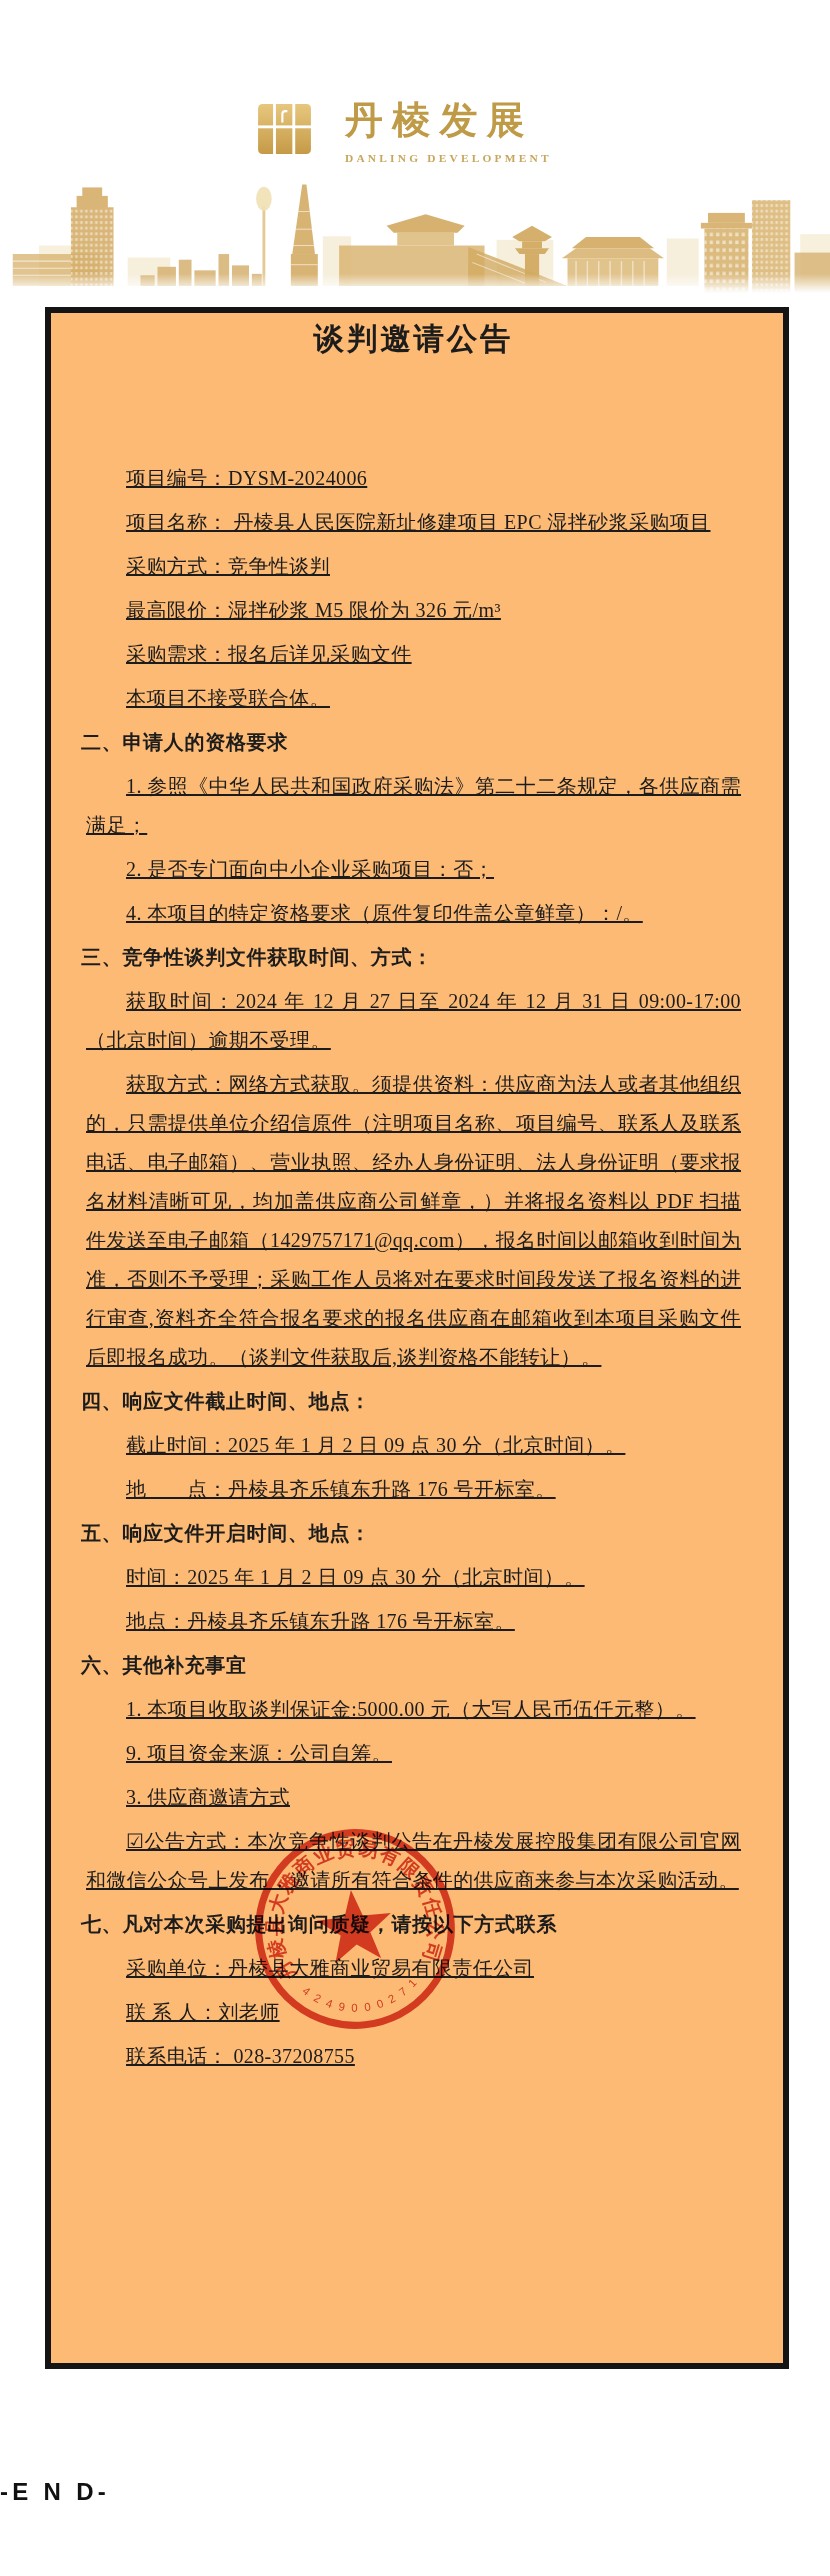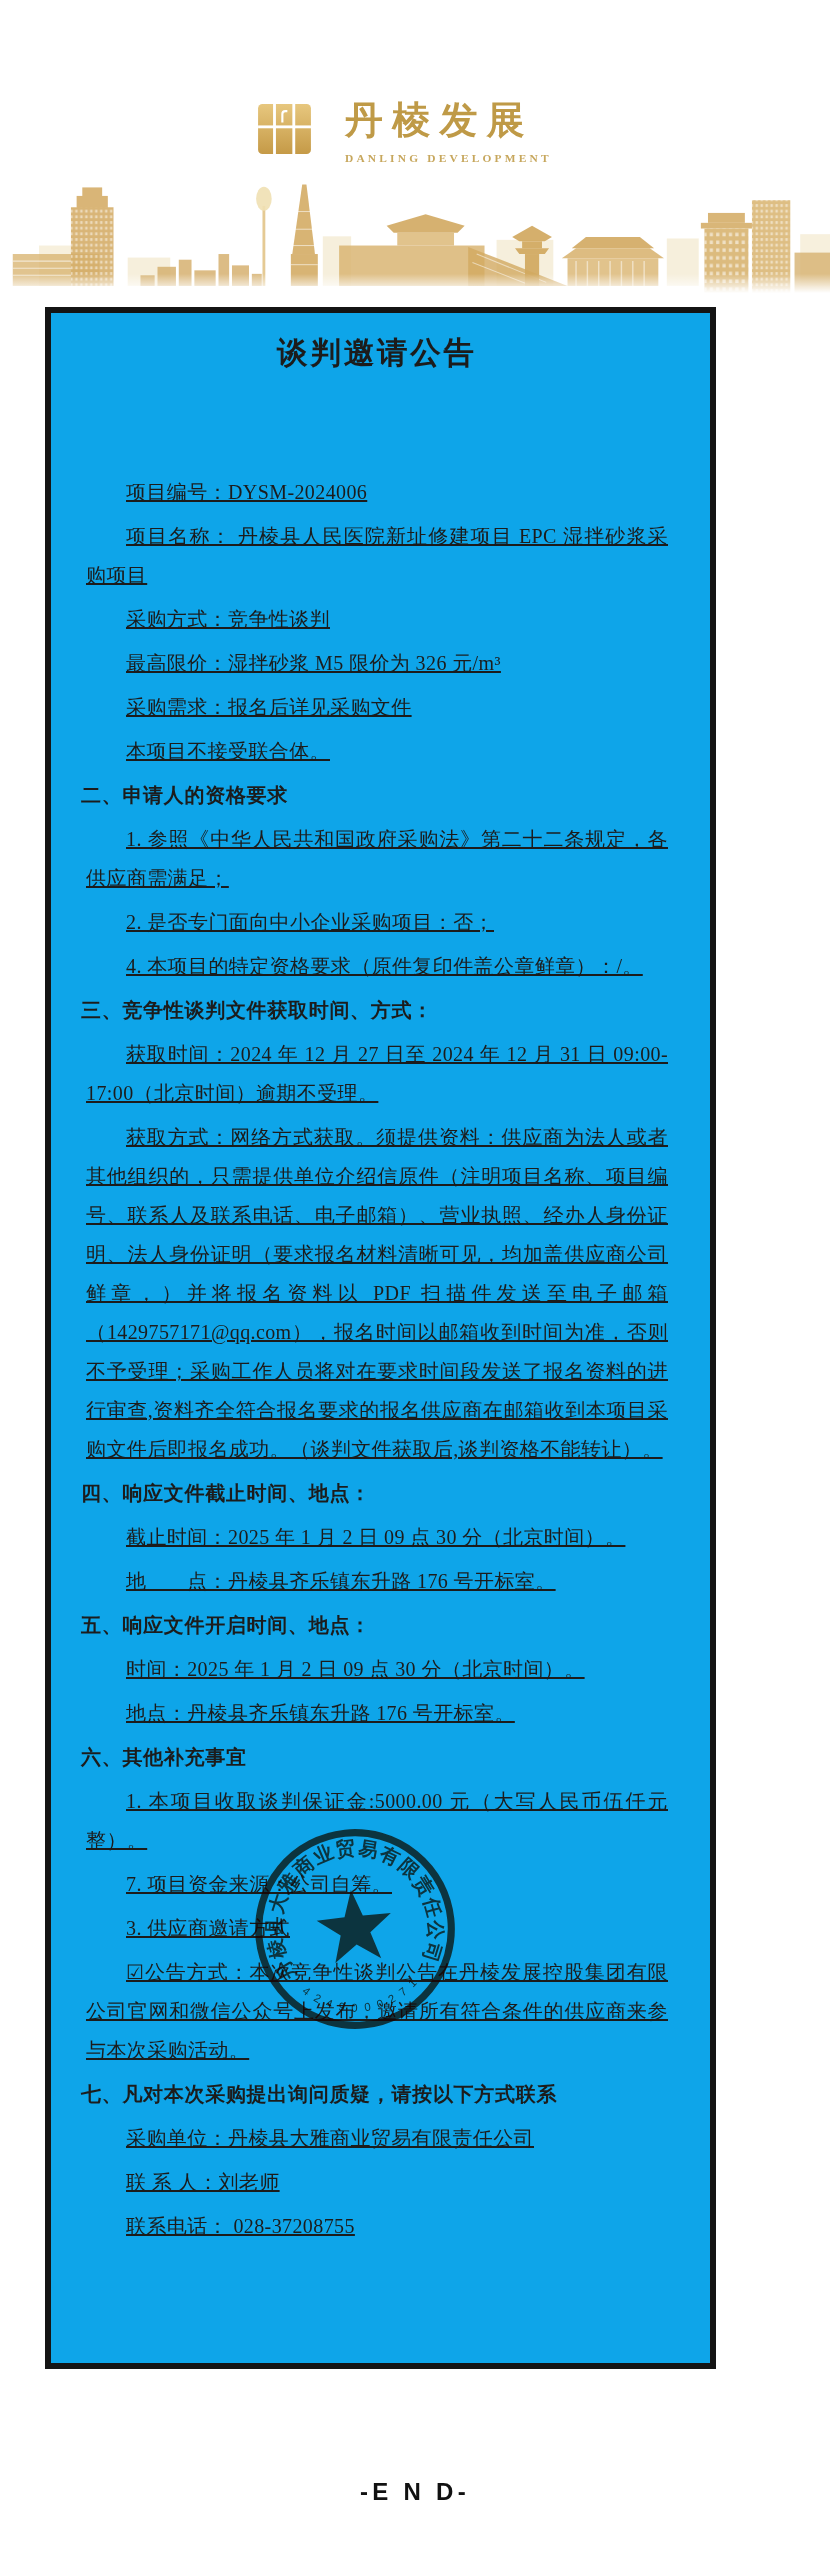--- a/index.html
+++ b/index.html
@@ -24,25 +24,25 @@
     position:absolute;left:345px;top:152px;
     font-size:11.4px;font-weight:700;letter-spacing:3.2px;
     color:#c7a75d;white-space:nowrap;
     font-family:"Liberation Serif", serif;
   }
   #skyline{position:absolute;left:0;top:169px;width:830px;height:124px;}
 
   
   #doc-box{
     position:absolute;left:45px;top:307px;
-    width:671px;height:2062px;
+    width:744px;height:2062px;
     box-sizing:border-box;
     border:6.4px solid #141414;
-    background:#0ea5e9;
-    padding:17px 37px 0 30px;
+    background:#fdba74;
+    padding:3px 37px 0 30px;
   }
   #doc-title{
     margin:0;text-align:center;
     font-size:30.5px;line-height:44px;font-weight:700;
     font-family:"Liberation Sans", sans-serif;
     letter-spacing:2.8px;
   }
   #doc-body{margin-top:99px;}
   #doc-body h3{
     margin:0;font-size:20px;line-height:39px;font-weight:700;
@@ -61,21 +61,21 @@
     position:absolute;left:248px;top:1822px;width:214px;height:214px;
     transform:rotate(-6deg);
     opacity:0.88;
     mix-blend-mode:multiply;
     pointer-events:none;
   }
 
   
   #end-mark{
     position:absolute;left:0;top:2478px;width:830px;
-    text-align:center;
+    text-align:left;
     font-size:24px;font-weight:700;letter-spacing:4.3px;
     font-family:"Liberation Sans", sans-serif;
     color:#111;
   }
 </style>
 </head>
 <body>
 
 <div id="page">
 
@@ -224,21 +224,21 @@
       <h3>四、响应文件截止时间、地点：</h3>
       <p>截止时间：2025 年 1 月 2 日 09 点 30 分（北京时间）。</p>
       <p>地　　点：丹棱县齐乐镇东升路 176 号开标室。</p>
 
       <h3>五、响应文件开启时间、地点：</h3>
       <p>时间：2025 年 1 月 2 日 09 点 30 分（北京时间）。</p>
       <p>地点：丹棱县齐乐镇东升路 176 号开标室。</p>
 
       <h3>六、其他补充事宜</h3>
       <p>1.  本项目收取谈判保证金:5000.00 元（大写人民币伍仟元整）。</p>
-      <p>7.  项目资金来源：公司自筹。</p>
+      <p>9.  项目资金来源：公司自筹。</p>
       <p>3.  供应商邀请方式</p>
       <p>☑公告方式：本次竞争性谈判公告在丹棱发展控股集团有限公司官网和微信公众号上发布，邀请所有符合条件的供应商来参与本次采购活动。</p>
 
       <h3>七、凡对本次采购提出询问质疑，请按以下方式联系</h3>
       <p>采购单位：丹棱县大雅商业贸易有限责任公司</p>
       <p>联 系 人：刘老师</p>
       <p>联系电话： 028-37208755</p>
     </div>
   </div>
 

